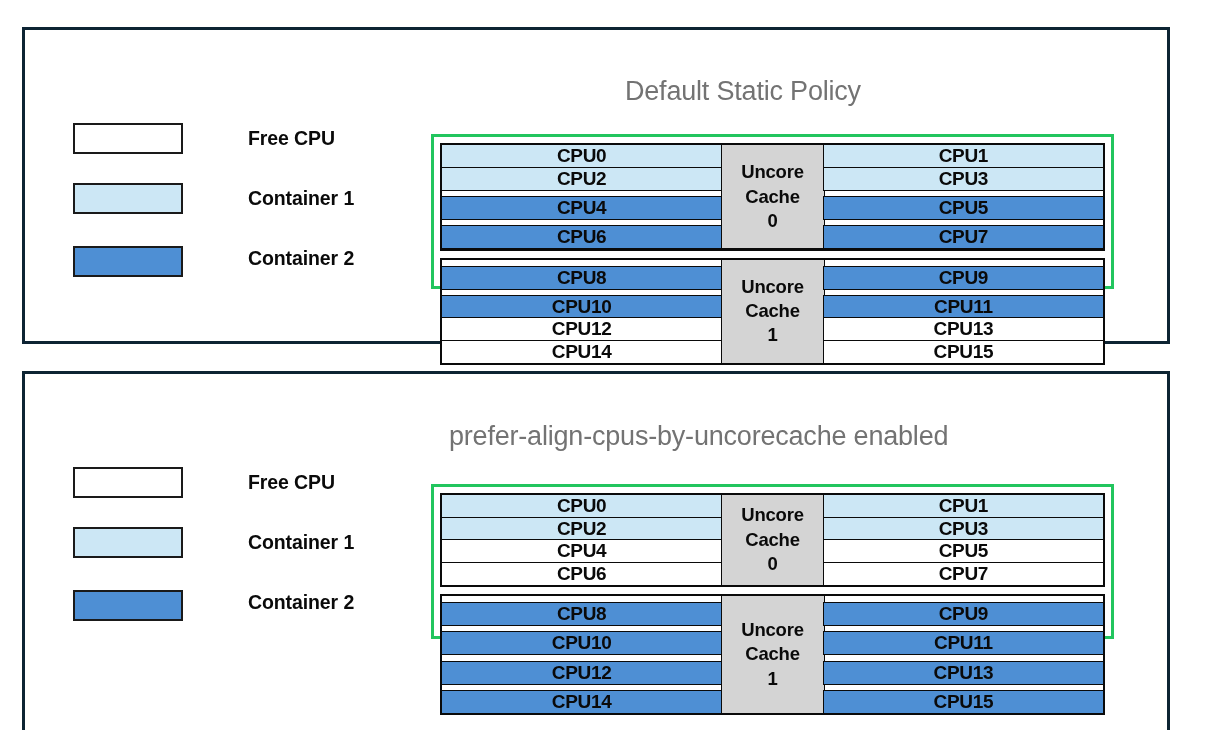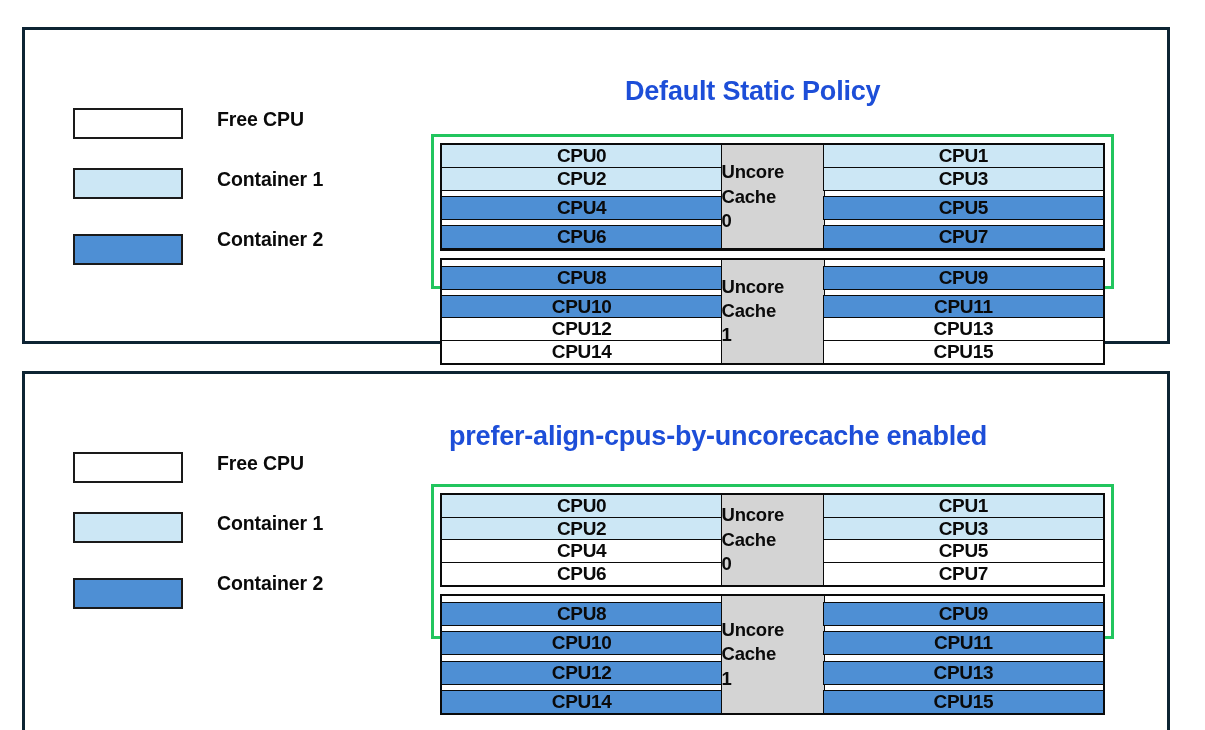--- a/index.html
+++ b/index.html
@@ -19,43 +19,45 @@
     position: absolute;
     box-sizing: border-box;
     border: 3px solid #0d2433;
     background: #ffffff;
   }
   #panel-1 { left: 22px; top: 27px;  width: 1148px; height: 317px; }
   #panel-2 { left: 22px; top: 371px; width: 1148px; height: 396px; }
 
   .panel-title {
     position: absolute;
-    font-weight: bold;
-    color: #1d4ed8;
+    font-weight: normal;
+    color: #737373;
     white-space: nowrap;
     letter-spacing: -0.2px;
   }
   #panel-1 .panel-title {
     left: 600px; top: 46px;
     font-size: 27px;
   }
   #panel-2 .panel-title {
     left: 424px; top: 47px;
     font-size: 27px;
   }
 
   
   .legend {
     position: absolute;
     left: 48px;
     top: 78px;
   }
   .legend-row {
     display: flex;
+    align-items: center;
     height: 60px;
+    gap: 31px;
   }
   .legend-swatch {
     width: 110px;
     height: 31px;
     box-sizing: border-box;
     border: 2px solid #1a1a1a;
     flex: 0 0 auto;
   }
   .legend-label {
     margin-left: 34px;
@@ -106,21 +108,21 @@
     letter-spacing: -0.3px;
   }
   .cache-cell {
     flex: 0 0 104px;
     box-sizing: border-box;
     border: 1.5px solid #0a0a0a;
     margin: -0.75px;
     background: #d4d4d4;
     display: flex;
     flex-direction: column;
-    align-items: flex-start;
+    align-items: center;
     justify-content: center;
     font-size: 18.5px;
     font-weight: bold;
     color: #0a0a0a;
     line-height: 1.32;
     letter-spacing: -0.2px;
   }
 
   .fill-free { background: #ffffff; }
   .fill-c1   { background: #cce7f5; }

